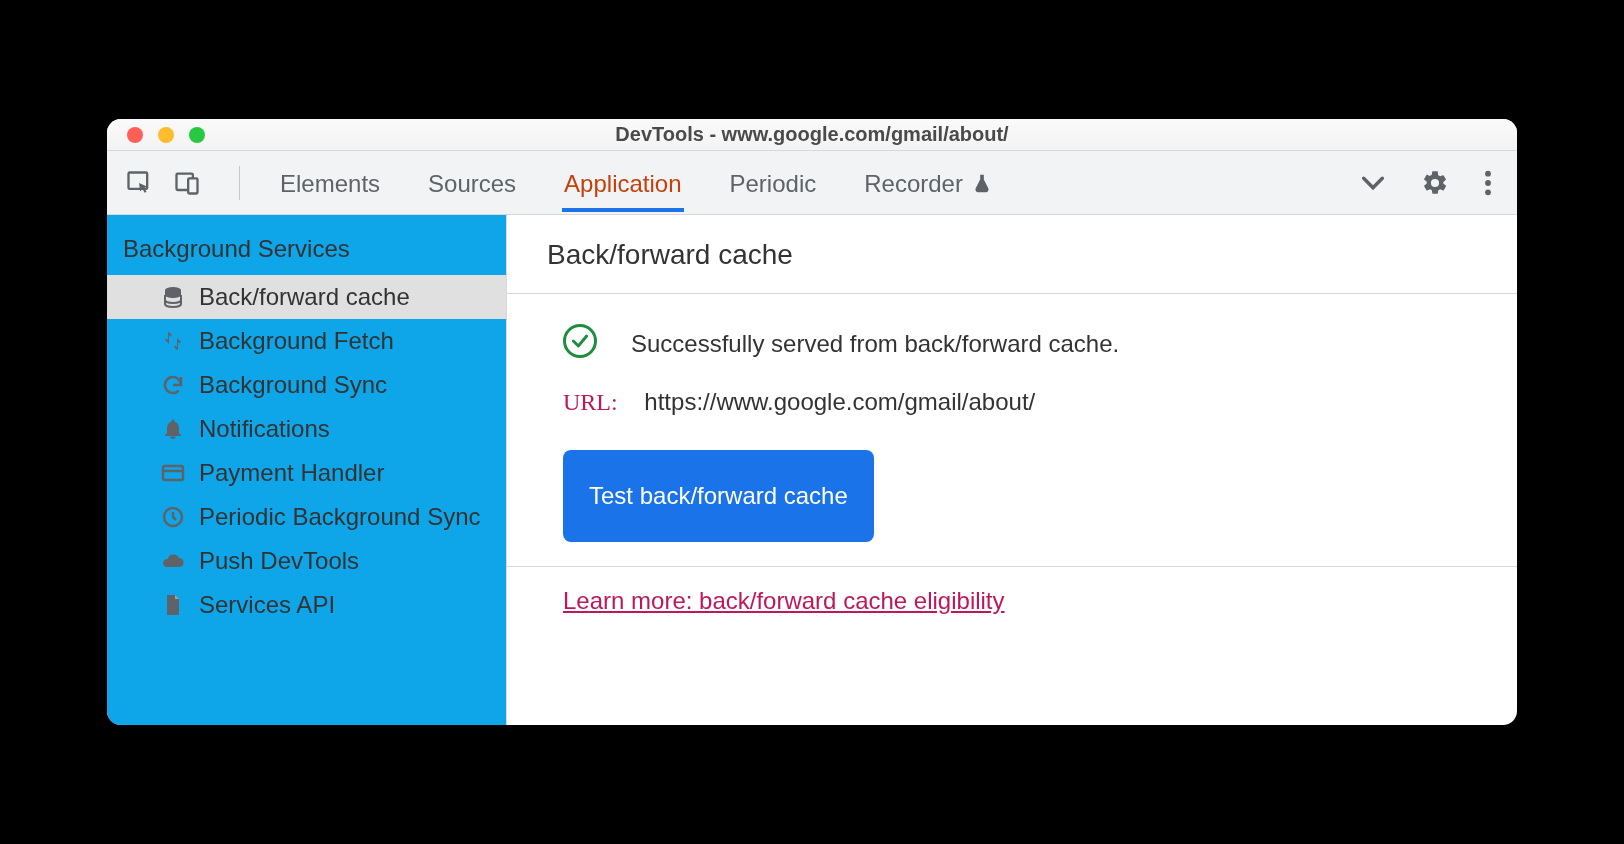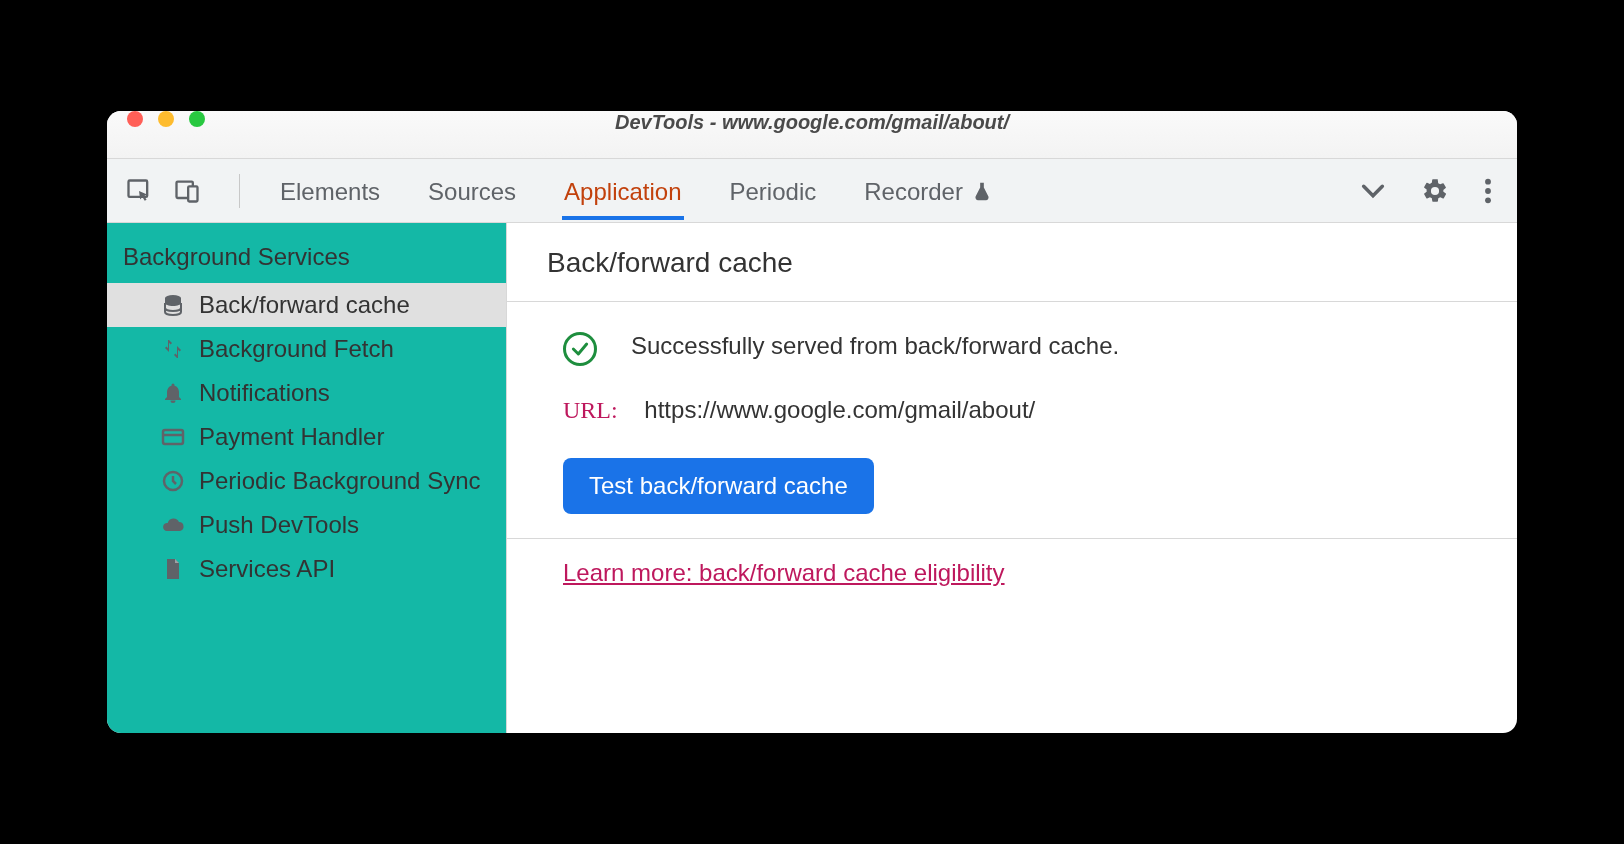--- a/index.html
+++ b/index.html
@@ -14,27 +14,26 @@
   }
   .window {
     width: 1410px;
     background: #fff;
     border-radius: 14px;
     overflow: hidden;
     box-shadow: 0 25px 80px rgba(0,0,0,0.6);
   }
   
   .titlebar {
-    height: 48px;
+    height: 32px;
     background: linear-gradient(#fafafa,#f3f3f3);
     border-bottom: 1px solid #d8d8d8;
     display: flex;
-    align-items: flex-start;
+    align-items: center;
     position: relative;
-    font-style: italic;
   }
   .traffic {
     display: flex;
     gap: 15px;
     padding-left: 20px;
   }
   .tlight { width: 16px; height: 16px; border-radius: 50%; }
   .red { background:#ff5f57;}
   .yellow { background:#febc2e;}
   .green { background:#28c840;}
@@ -74,21 +73,21 @@
     padding-bottom:10px;
   }
   .tb-spacer { flex:1; }
   .tb-right { display:flex; align-items:center; gap:34px; padding-right:6px;}
   
   .content { display:flex; height: 510px; }
   .sidebar {
     width: 400px;
     border-right:1px solid #d8d8d8;
     overflow:hidden;
-    background:#14b8a6;
+    background:#0ea5e9;
   }
   .sidebar-heading {
     font-size: 24px;
     color:#333;
     padding: 20px 16px 12px 16px;
   }
   .sb-item {
     display:flex;
     align-items:center;
     gap:12px;
@@ -110,35 +109,35 @@
     color:#333;
     padding: 24px 40px 22px 40px;
     border-bottom:1px solid #d8d8d8;
   }
   .main-body {
     padding: 30px 40px 24px 56px;
     border-bottom:1px solid #d8d8d8;
   }
   .status-row {
     display:flex;
-    align-items:flex-start;
+    align-items:flex-end;
     gap:34px;
     font-size:24px;
     color:#333;
     margin-bottom:30px;
   }
   .check {
     width:34px;height:34px;border:3px solid #1e8e3e;border-radius:50%;
     display:flex;align-items:center;justify-content:center;color:#1e8e3e;
   }
   .url-row { font-size:24px; color:#333; margin-bottom:34px; }
   .url-row .lbl { color:#be185d; margin-right:20px;font-family:Liberation Serif, serif;}
   .btn-primary {
     background:#1a73e8;color:#fff;border:none;border-radius:8px;
-    font-size:24px;padding:14px 26px;cursor:pointer;
+    font-size:24px;padding:32px 26px;cursor:pointer;
   }
   .learn {
     padding: 20px 40px 84px 56px;
   }
   .learn a {
     color:#be185d; font-size:24px; text-decoration:underline;
   }
   svg { display:block; }
 </style>
 </head>
@@ -227,20 +226,29 @@
       <div class="sb-item">
         <span class="sb-icon">
           <svg width="24" height="24" viewBox="0 0 24 24" fill="#5f6368">
               <path d="M8 3v12l-4-4 1.4-1.4L7 11.2V3h1zm8 18V9l4 4-1.4 1.4L17 12.8V21h-1z"></path>
               <path d="M8 3l3 3-1.4 1.4L8 5.8M16 21l-3-3 1.4-1.4L16 18.2"></path>
             </svg>
         </span>
         <span>Background Fetch</span>
       </div>
 
+      <div class="sb-item">
+        <span class="sb-icon">
+          <svg width="24" height="24" viewBox="0 0 24 24" fill="none" stroke="#5f6368" stroke-width="2.5">
+              <path d="M20 12a8 8 0 1 0-2.3 5.6"></path>
+              <path d="M20 4v8h-8" fill="none"></path>
+            </svg>
+        </span>
+        <span>Background Sync</span>
+      </div>
 
       <div class="sb-item">
         <span class="sb-icon">
           <svg width="24" height="24" viewBox="0 0 24 24" fill="#5f6368">
               <path d="M12 22a2.5 2.5 0 0 0 2.5-2.5h-5A2.5 2.5 0 0 0 12 22zm6-6V11c0-3.07-1.63-5.64-4.5-6.32V4a1.5 1.5 0 1 0-3 0v.68C7.63 5.36 6 7.92 6 11v5l-2 2v1h16v-1l-2-2z"></path>
             </svg>
         </span>
         <span>Notifications</span>
       </div>
 

